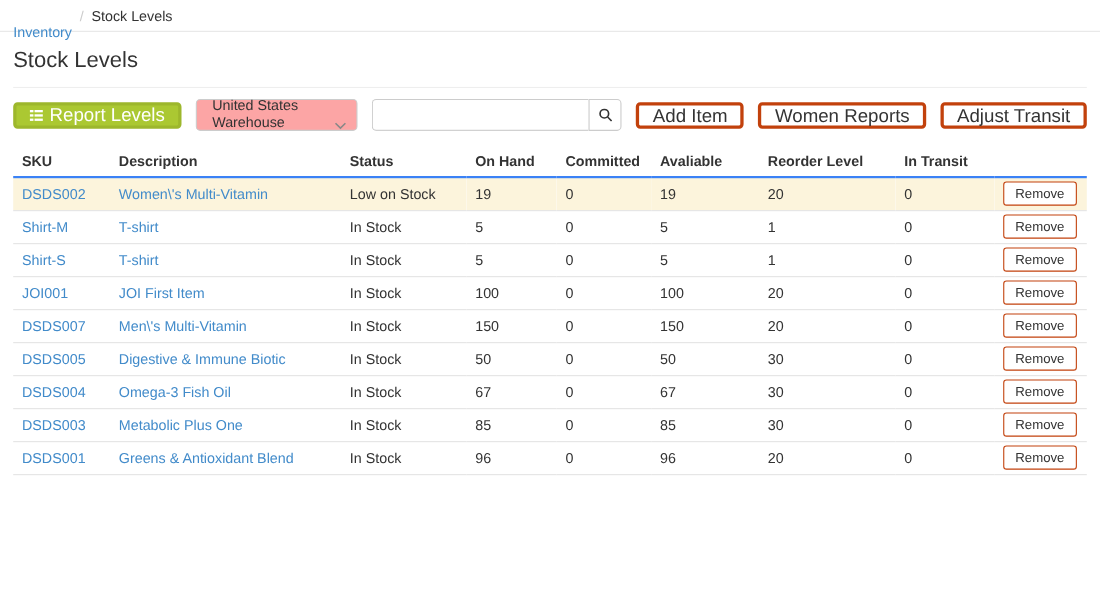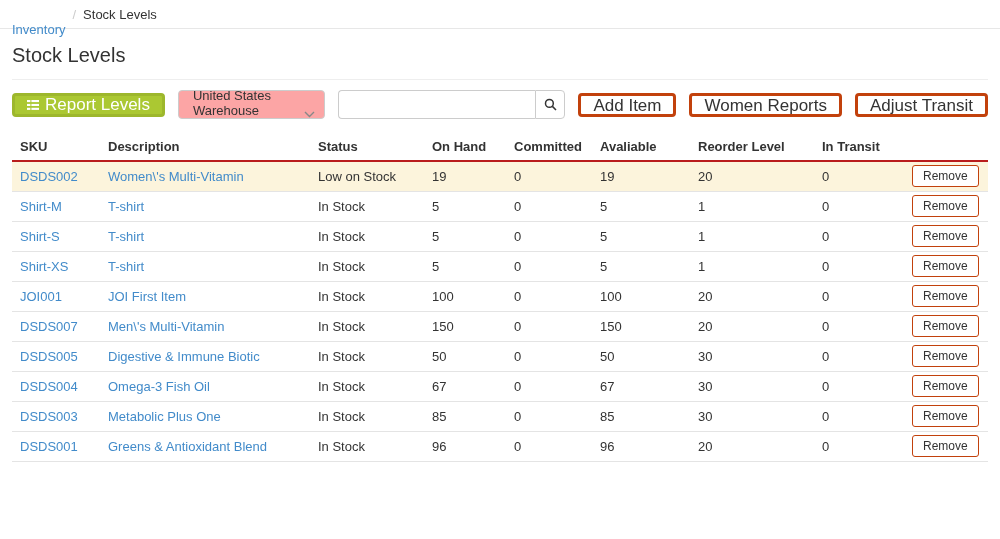--- a/index.html
+++ b/index.html
@@ -51,21 +51,21 @@
   .search-group .search-btn {
     width: 30px; background: #fff; border: 1px solid #ccc;
     border-radius: 0 4px 4px 0; cursor: pointer;
     display: flex; align-items: center; justify-content: center; padding: 0;
   }
 
   
   table { width: 100%; border-collapse: collapse; table-layout: fixed; }
   th {
     text-align: left; font-weight: bold; font-size: 13px;
-    padding: 5px 8px 6px; border-bottom: 2px solid #b91c1c; margin-left: 39px;
+    padding: 5px 8px 6px; border-bottom: 2px solid #3b82f6; margin-left: 39px;
   }
   td {
     font-size: 13px; padding: 0 8px; height: 30px;
     border-bottom: 1px solid #e4e4e4; vertical-align: middle;
     overflow: hidden; white-space: nowrap;
   }
   tr.warn td { background: var(--warn-bg, #fcf4dc); }
   .remove-btn {
     background: #fff; border: 1px solid #c2410c; border-radius: 3px;
     padding: 3px 10px; font-size: 12px; color: #333;
@@ -179,31 +179,20 @@
           <td><a>T-shirt</a></td>
           <td>In Stock</td>
           <td>5</td>
           <td>0</td>
           <td>5</td>
           <td>1</td>
           <td>0</td>
           <td><button class="remove-btn">Remove</button></td>
         </tr>
         <tr>
-          <td><a>Shirt-XS</a></td>
-          <td><a>T-shirt</a></td>
-          <td>In Stock</td>
-          <td>5</td>
-          <td>0</td>
-          <td>5</td>
-          <td>1</td>
-          <td>0</td>
-          <td><button class="remove-btn">Remove</button></td>
-        </tr>
-        <tr>
           <td><a>JOI001</a></td>
           <td><a>JOI First Item</a></td>
           <td>In Stock</td>
           <td>100</td>
           <td>0</td>
           <td>100</td>
           <td>20</td>
           <td>0</td>
           <td><button class="remove-btn">Remove</button></td>
         </tr>

